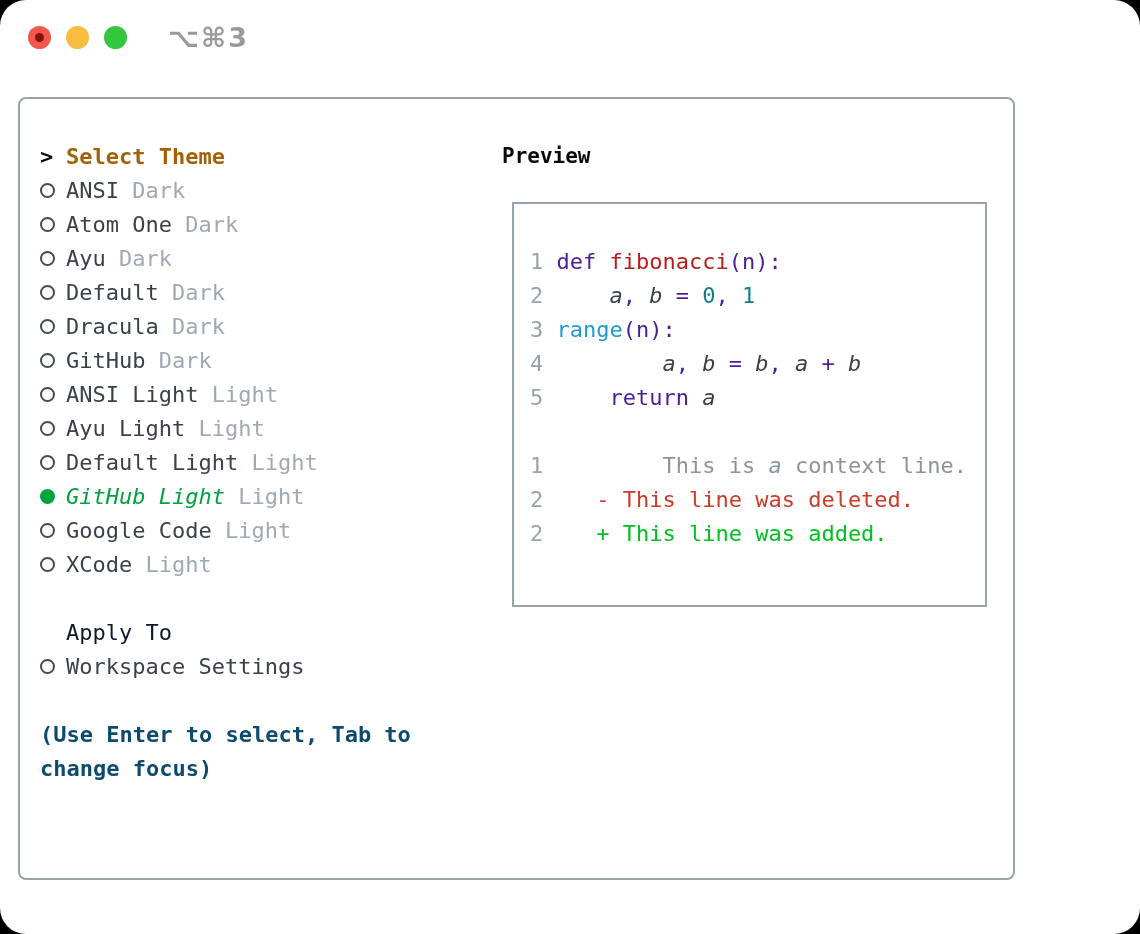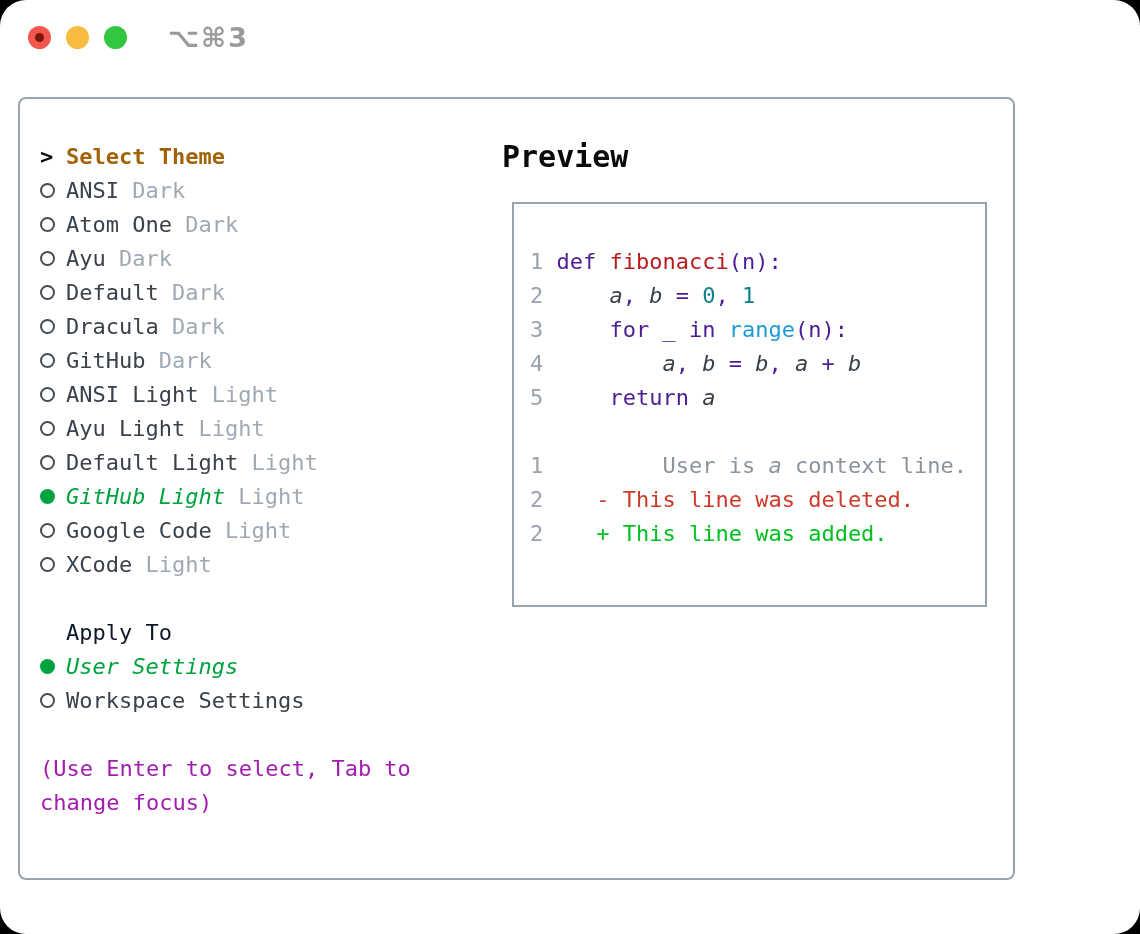--- a/index.html
+++ b/index.html
@@ -36,25 +36,25 @@
   .row { height:34px; display:flex; align-items:center; font-size:22px; white-space:pre; }
   .marker { width:26px; display:flex; align-items:center; flex:none; }
   .prompt { font-weight:bold; color:#0a0a0a; font-size:22px; }
   .ring    { width:11px; height:11px; border:2px solid #434b55; border-radius:50%; }
   .dotfill { width:15px; height:15px; background:#00a33f; border-radius:50%; }
   .hdr     { font-weight:bold; color:#a16207; }
   .subhdr  { color:#0f172a; }
   .tname   { color:#39414b; }
   .row.selected .tname { color:#00a33f;font-style:italic; }
   .tsuffix { color:#9fa9b4; }
-  .hint    { color:#a21caf; }
+  .hint    { color:#0c4a6e;font-weight:bold; }
   
   .preview-header {
     position:absolute; left:482px; top:40px; height:34px; display:flex; align-items:center;
-    font-size:30px; font-weight:bold; color:#0a0a0a;
+    font-size:21px; font-weight:bold; color:#0a0a0a;
   }
   .pbox {
     position:absolute; left:492px; top:103px; width:475px; height:405px;
     border:2px solid #99a3ad; box-sizing:border-box; padding:40px 0 0 16px;
     background:#fff; overflow:hidden;
   }
   .cline { height:34px; display:flex; align-items:center; font-size:22px; white-space:pre; }
   .lnum  { color:#98a2ae; width:2ch; flex:none; }
   .seg.plain   { color:#4c1d95; }
   .seg.fn      { color:#b91c1c; }
@@ -98,40 +98,39 @@
           <div class="row selected"><span class="marker"><span class="dotfill"></span></span><span class="tname">GitHub Light</span><span class="tsuffix"> Light</span></div>
           <div class="row"><span class="marker"><span class="ring"></span></span><span class="tname">Google Code</span><span class="tsuffix"> Light</span></div>
           <div class="row"><span class="marker"><span class="ring"></span></span><span class="tname">XCode</span><span class="tsuffix"> Light</span></div>
         </div>
       <div class="row"></div>
       <div class="row">
         <span class="marker"></span>
         <span class="subhdr">Apply To</span>
       </div>
       <div id="apply-list">
-          <div class="row selected"><span class="marker"><span class="dotfill"></span></span><span class="tname">User Settings</span></div>
           <div class="row"><span class="marker"><span class="ring"></span></span><span class="tname">Workspace Settings</span></div>
         </div>
       <div class="row"></div>
       <div id="hint-lines">
           <div class="row hint">(Use Enter to select, Tab to</div>
           <div class="row hint">change focus)</div>
         </div>
     </div>
 
     <div class="preview-header">Preview</div>
 
     <div class="pbox">
       <div id="code-lines">
           <div class="cline"><span class="lnum">1</span><span class="seg plain">def </span><span class="seg fn">fibonacci</span><span class="seg plain">(n):</span></div>
           <div class="cline"><span class="lnum">2</span><span class="seg plain">    </span><span class="seg var">a</span><span class="seg plain">, </span><span class="seg var">b</span><span class="seg plain"> = </span><span class="seg num">0</span><span class="seg plain">, </span><span class="seg num">1</span></div>
-          <div class="cline"><span class="lnum">3</span><span class="seg plain">    for _ in </span><span class="seg builtin">range</span><span class="seg plain">(n):</span></div>
+          <div class="cline"><span class="lnum">3</span><span class="seg builtin">range</span><span class="seg plain">(n):</span></div>
           <div class="cline"><span class="lnum">4</span><span class="seg plain">        </span><span class="seg var">a</span><span class="seg plain">, </span><span class="seg var">b</span><span class="seg plain"> = </span><span class="seg var">b</span><span class="seg plain">, </span><span class="seg var">a</span><span class="seg plain"> + </span><span class="seg var">b</span></div>
           <div class="cline"><span class="lnum">5</span><span class="seg plain">    return </span><span class="seg var">a</span></div>
           <div class="cline"><span class="lnum"></span></div>
-          <div class="cline"><span class="lnum">1</span><span class="seg ctx">        User is </span><span class="seg ctxvar">a</span><span class="seg ctx"> context line.</span></div>
+          <div class="cline"><span class="lnum">1</span><span class="seg ctx">        This is </span><span class="seg ctxvar">a</span><span class="seg ctx"> context line.</span></div>
           <div class="cline"><span class="lnum">2</span><span class="seg del">   - This line was deleted.</span></div>
           <div class="cline"><span class="lnum">2</span><span class="seg add">   + This line was added.</span></div>
         </div>
     </div>
 
   </div>
 </div>
 
 </body></html>

